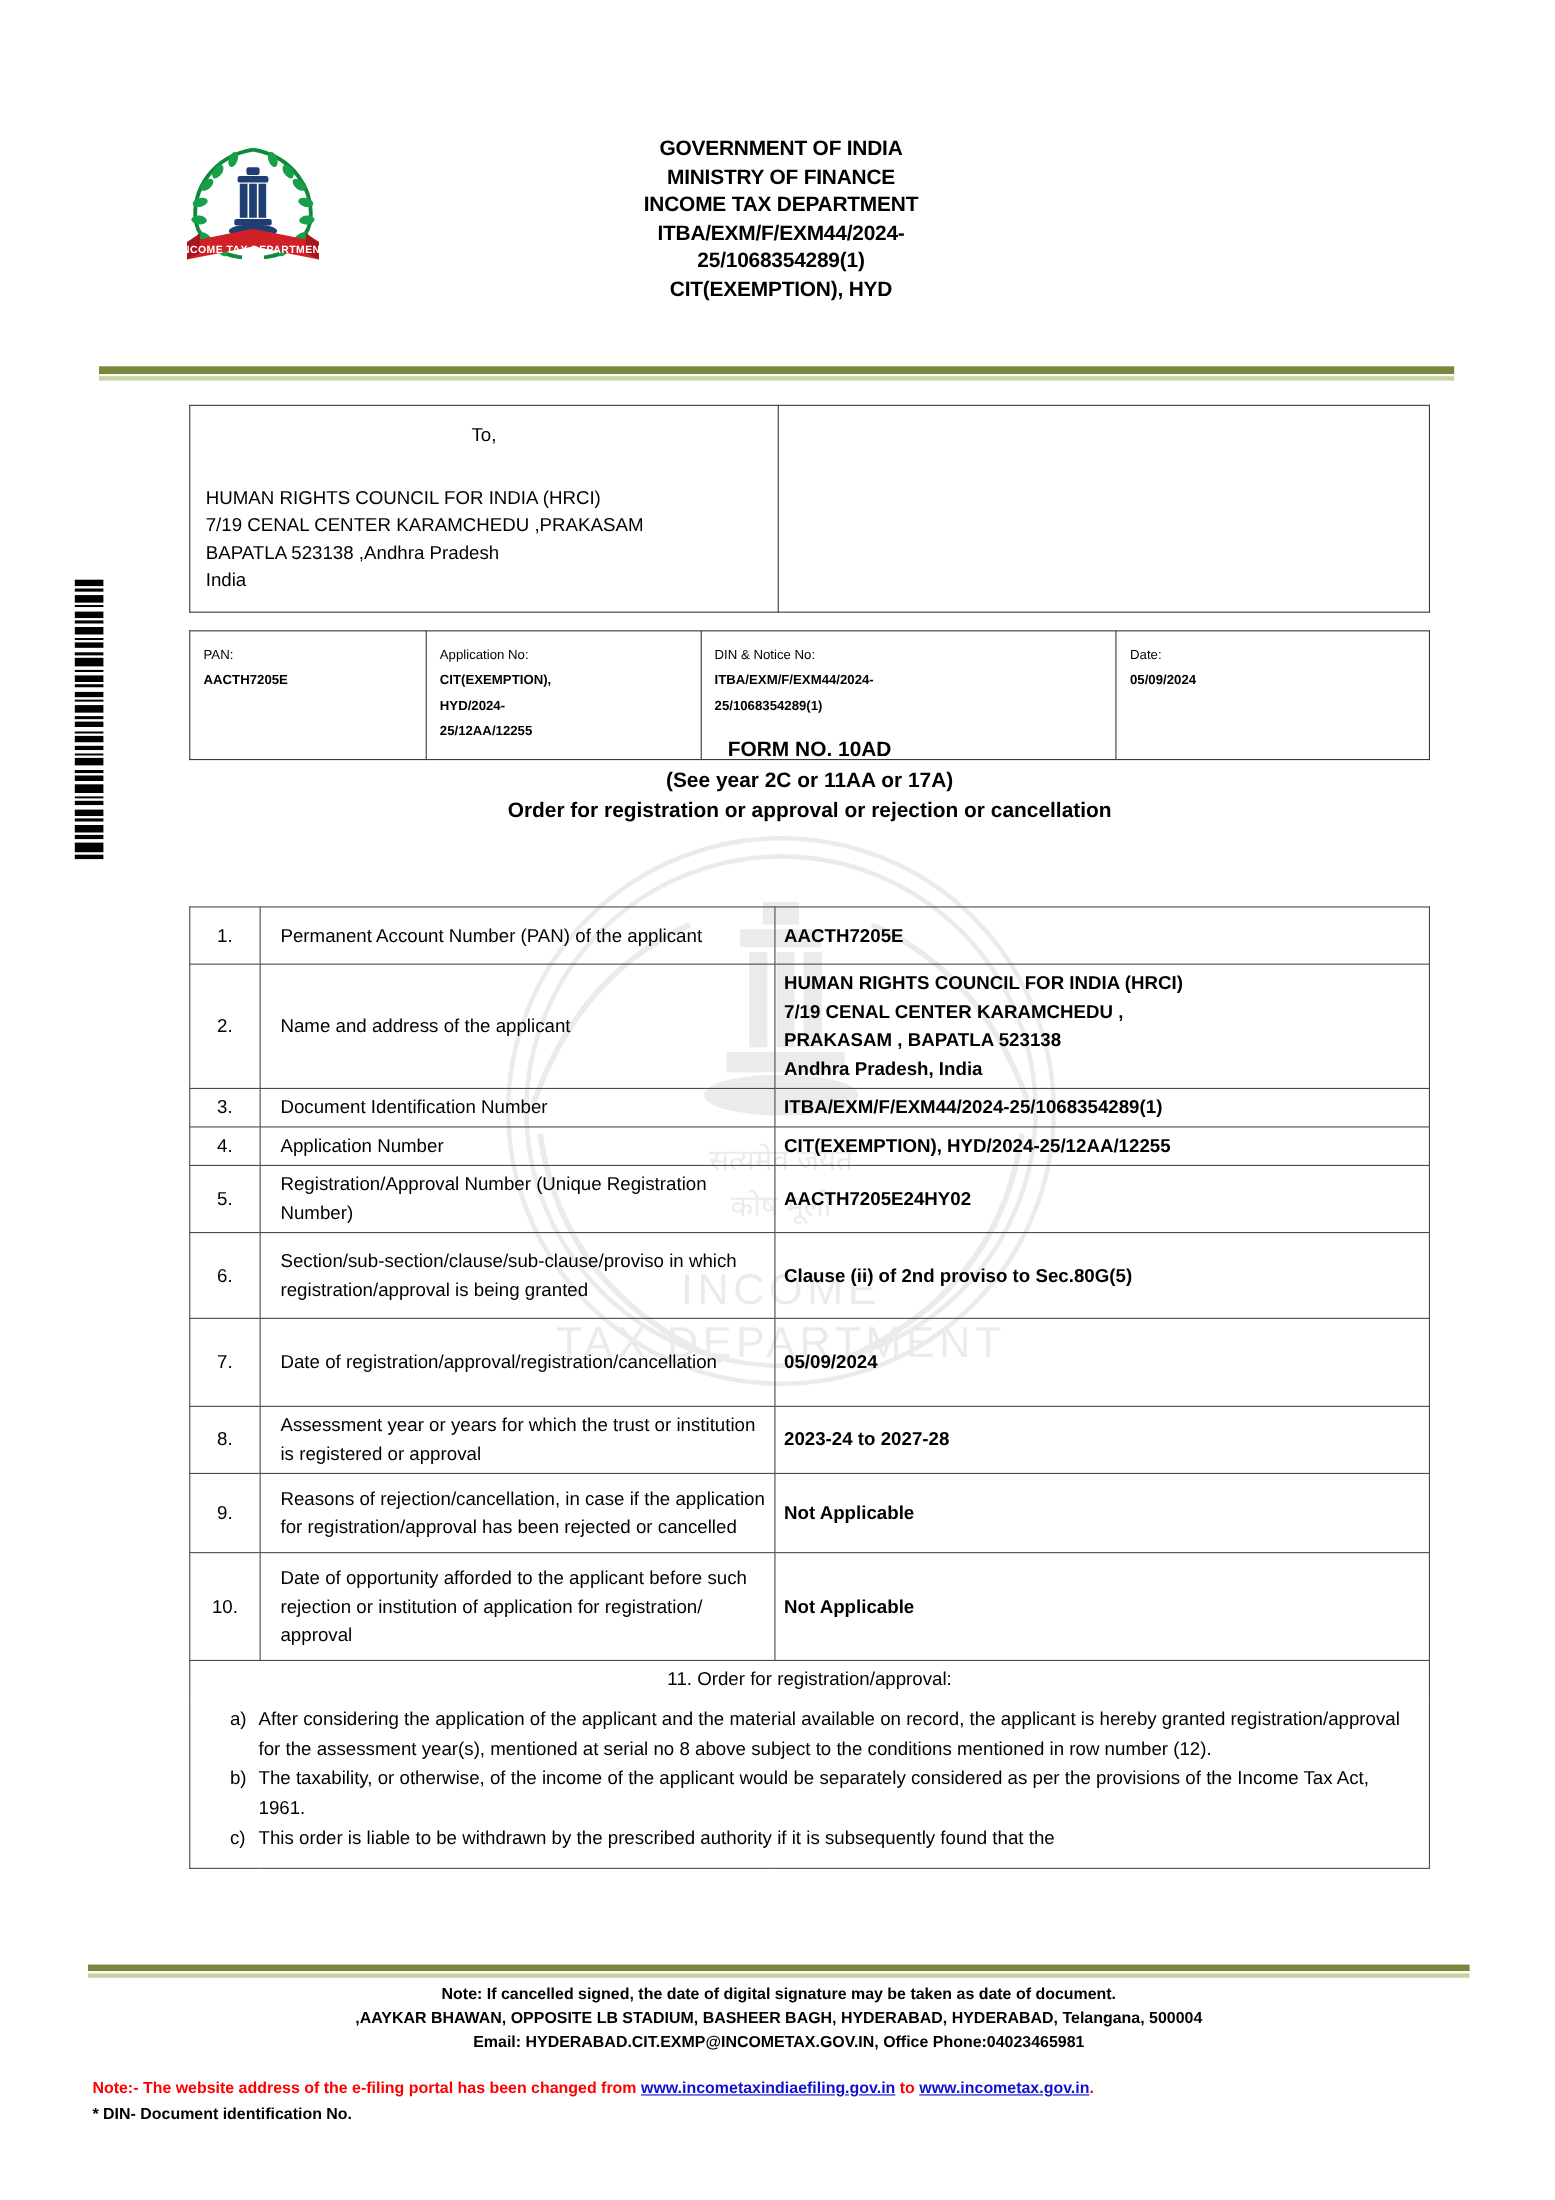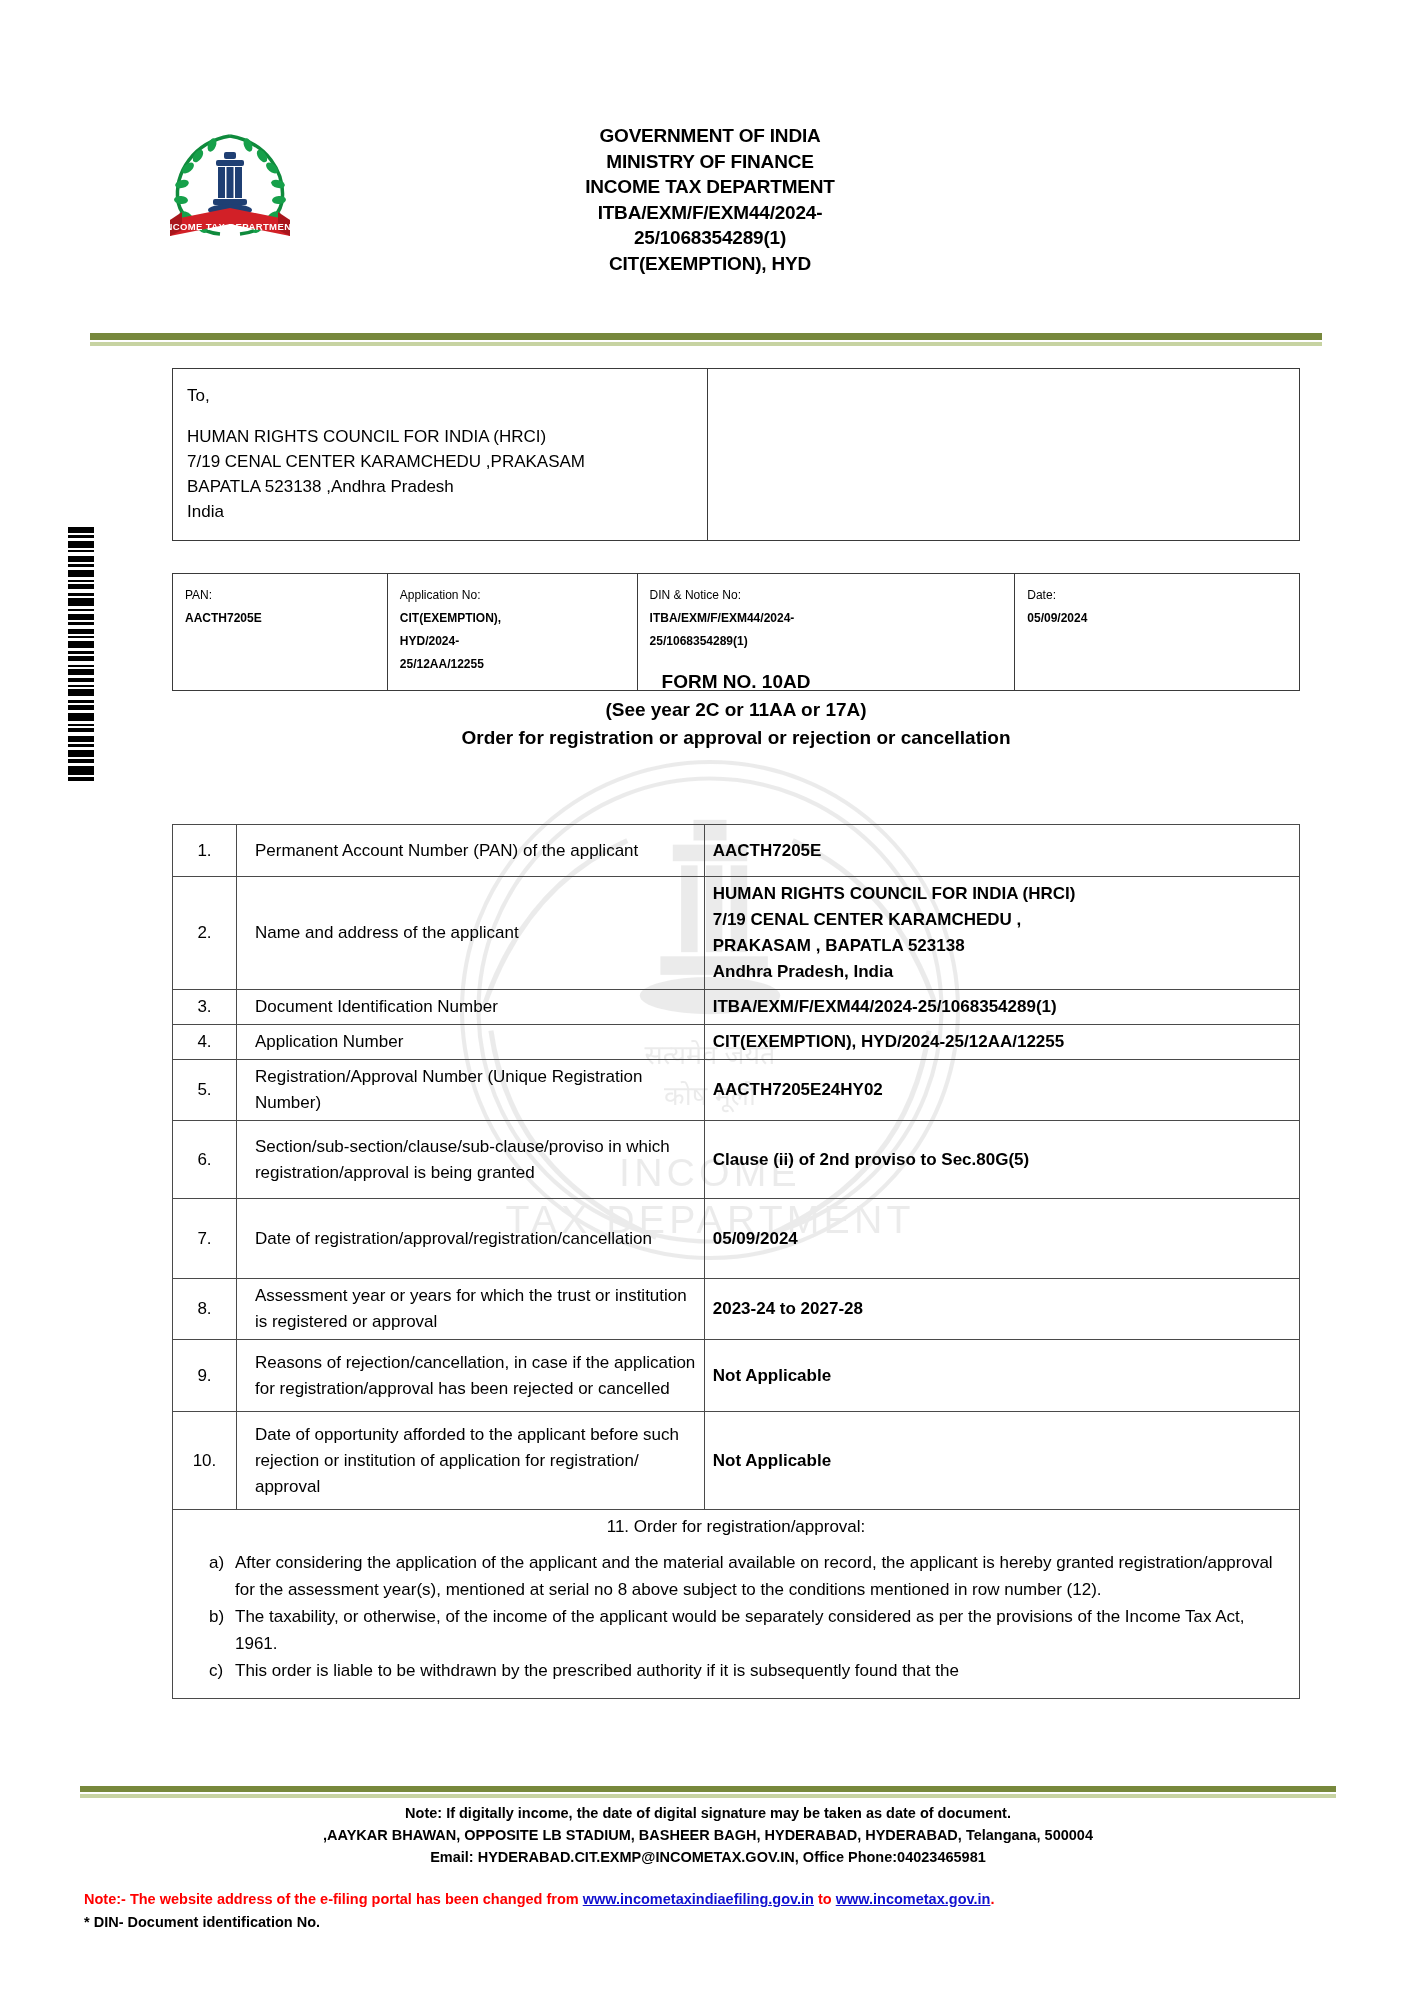--- a/index.html
+++ b/index.html
@@ -84,21 +84,21 @@
     background: transparent;
   }
   .addr-table td {
     border: 1px solid #3a3a3a;
     vertical-align: top;
     padding: 14px 14px 16px 14px;
     font-size: 17px;
     line-height: 25px;
   }
   .addr-left { width: 535px; height: 130px; }
-  .addr-to { margin-bottom: 16px; }
+  .addr-to { margin-bottom: 32px; text-align: center; }
   .addr-lines div { white-space: pre; }
 
   
   .pan-table {
     position: absolute;
     left: 172px; top: 573px;
     width: 1128px;
     border-collapse: collapse;
     z-index: 2;
   }
@@ -530,21 +530,21 @@
 
 </div>
 
 <div class="green-rule-bottom">
   <div class="bar1"></div>
     <div class="gap1"></div>
     <div class="bar2"></div>
 </div>
 
 <div class="footer">
-  <div>Note: If digitally income, the date of digital signature may be taken as date of document.</div>
+  <div>Note: If cancelled signed, the date of digital signature may be taken as date of document.</div>
   <div>,AAYKAR BHAWAN, OPPOSITE LB STADIUM, BASHEER BAGH, HYDERABAD,  HYDERABAD, Telangana, 500004</div>
   <div>Email: HYDERABAD.CIT.EXMP@INCOMETAX.GOV.IN,  Office Phone:04023465981</div>
 </div>
 
 <div class="note-block">
   <div>
     <span class="note-red">Note:- The website address of the e-filing portal has been changed from </span><a class="note-link" href="#">www.incometaxindiaefiling.gov.in</a><span class="note-red"> to </span><a class="note-link" href="#">www.incometax.gov.in</a><span class="note-red">.</span>
   </div>
   <div class="note-din">* DIN- Document identification No.</div>
 </div>

